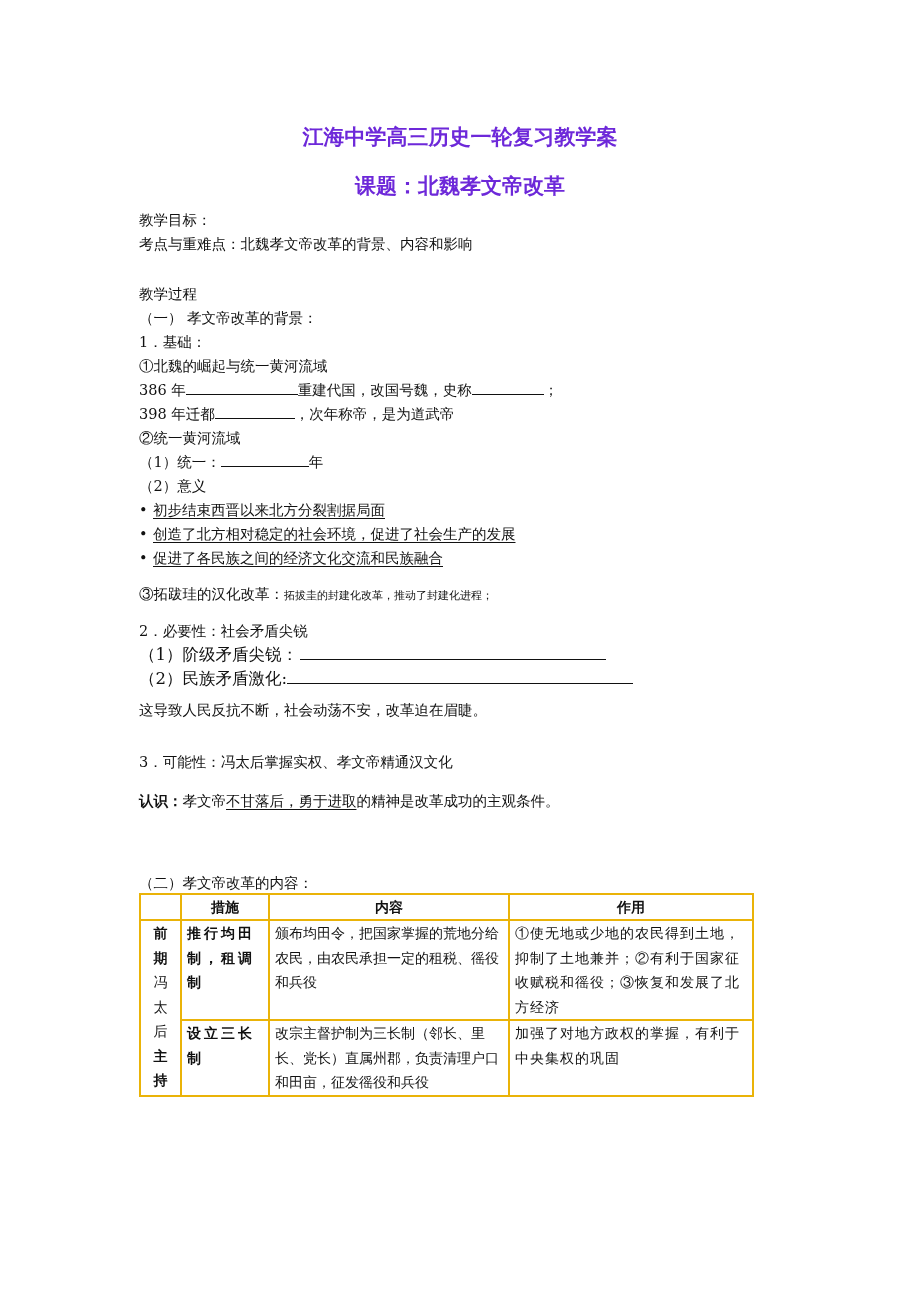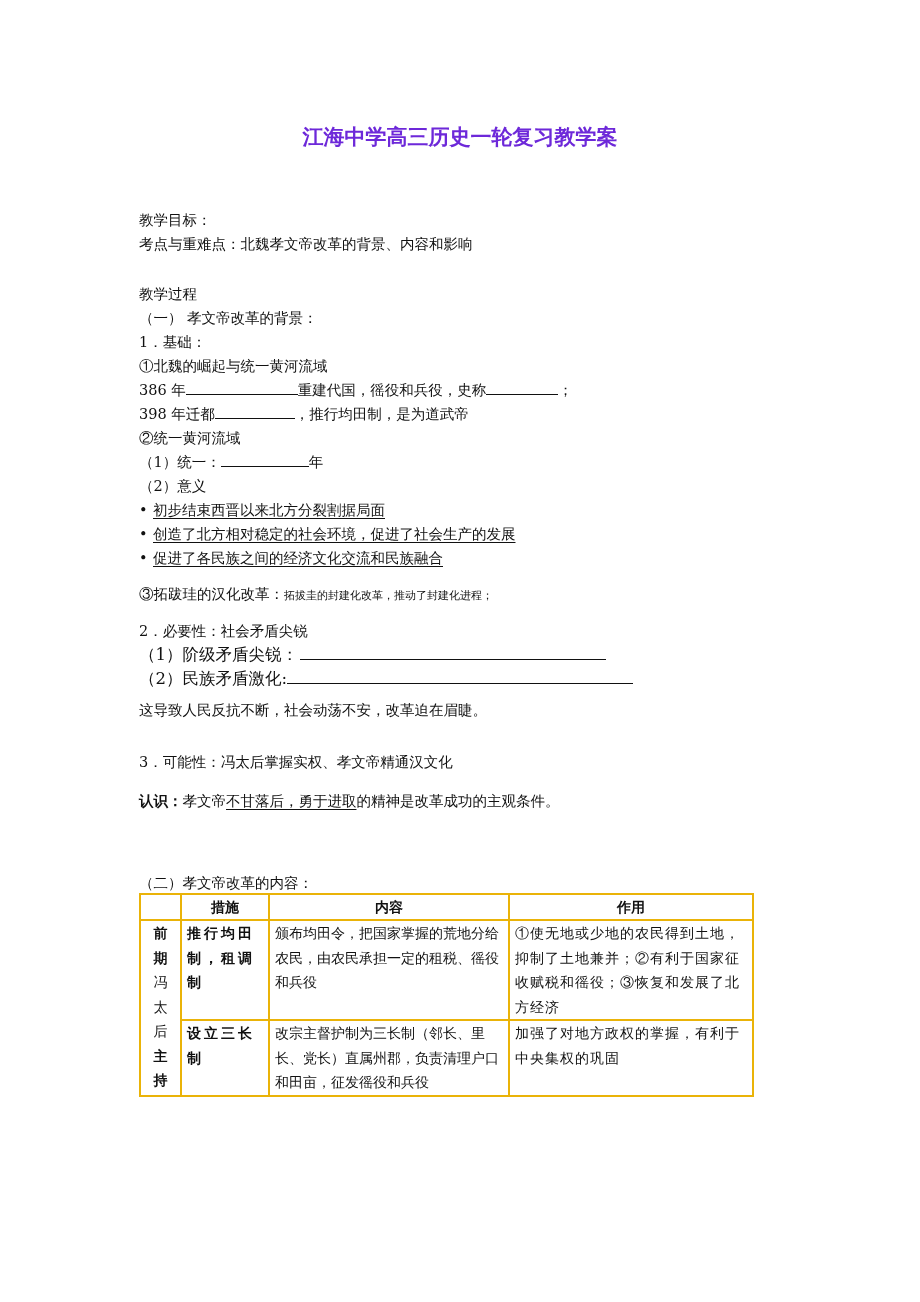--- a/index.html
+++ b/index.html
@@ -28,35 +28,36 @@
   .c3 { width: 232px; letter-spacing: 1px; }
   .vchar { display: block; }
   .vchar.b { font-family: "DejaVu Sans", "Liberation Sans", sans-serif; font-weight: bold; }
 </style>
 </head>
 <body>
 
 <div class="page">
 
   <div class="title t1">江海中学高三历史一轮复习教学案</div>
+  <div class="title t2">课题：北魏孝文帝改革</div>
 
   <div class="line" style="top:210px;">教学目标：</div>
   <div class="line" style="top:234px;">考点与重难点：北魏孝文帝改革的背景、内容和影响</div>
 
   <div class="line" style="top:284px;">教学过程</div>
   <div class="line" style="top:308px;">（一）  孝文帝改革的背景：</div>
   <div class="line" style="top:332px;">1．基础：</div>
   <div class="line" style="top:356px;">①北魏的崛起与统一黄河流域</div>
 
   <div class="line" style="top:380px;">
-    <span>386 年</span><span class="blank" style="width:112px;"></span><span>重建代国，徭役和兵役，史称</span><span class="blank" style="width:72px;"></span><span>；</span>
+    <span>386 年</span><span class="blank" style="width:112px;"></span><span>重建代国，改国号魏，史称</span><span class="blank" style="width:72px;"></span><span>；</span>
   </div>
 
   <div class="line" style="top:404px;">
-    <span>398 年迁都</span><span class="blank" style="width:80px;"></span><span>，推行均田制，是为道武帝</span>
+    <span>398 年迁都</span><span class="blank" style="width:80px;"></span><span>，次年称帝，是为道武帝</span>
   </div>
 
   <div class="line" style="top:428px;font-family:Liberation Serif, serif;">②统一黄河流域</div>
 
   <div class="line" style="top:452px;">
     <span>（1）统一：</span><span class="blank" style="width:88px;"></span><span>年</span>
   </div>
 
   <div class="line" style="top:476px;">（2）意义</div>
 

